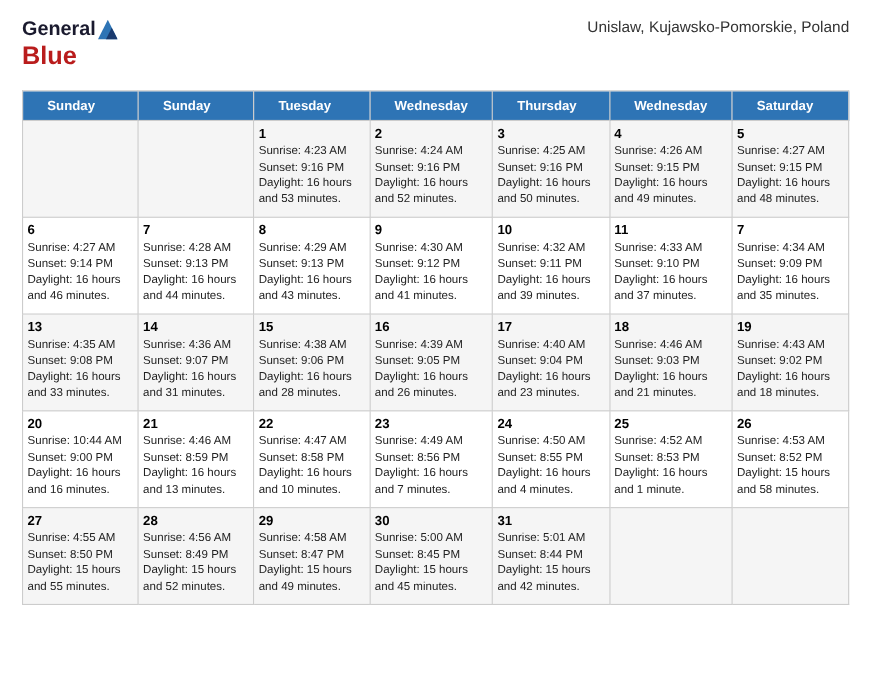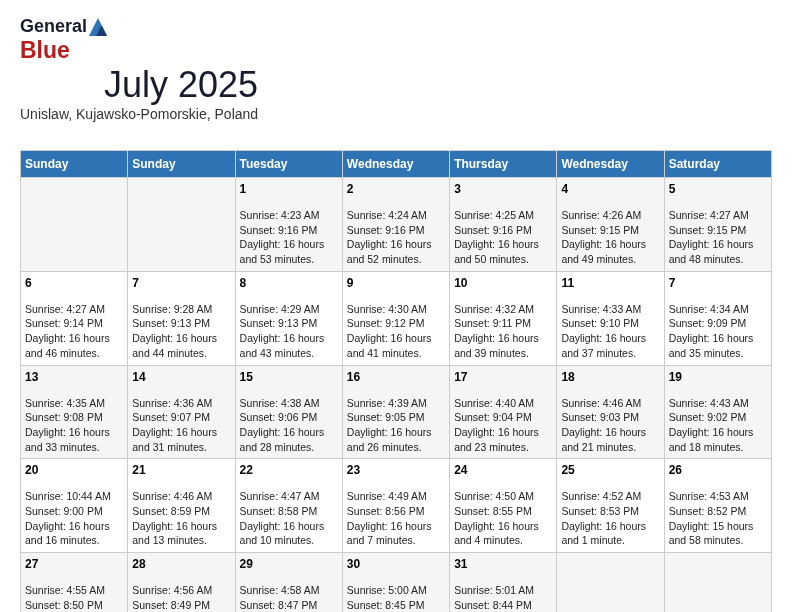--- a/index.html
+++ b/index.html
@@ -7,22 +7,21 @@
       font-family: Arial, sans-serif;
       background: #fff;
       width: 792px;
       min-height: 612px;
       padding: 16px 20px;
     }
     .header {
       display: flex;
       justify-content: space-between;
       align-items: flex-start;
-      margin-bottom: 28px;
-      flex-direction: column;
+      margin-bottom: 18px;
     }
     .logo {
       display: flex;
       flex-direction: column;
       align-items: flex-start;
     }
     .logo-text {
       display: flex;
       align-items: center;
     }
@@ -54,21 +53,21 @@
       color: #333;
     }
     table {
       width: 100%;
       border-collapse: collapse;
       font-size: 11px;
     }
     thead tr th {
       background-color: #2e74b5;
       color: #fff;
-      padding: 6px 4px;
+      padding: 6px 22px;
       text-align: left;
       font-size: 12px;
       font-weight: bold;
       border: 1px solid #ccc;
     }
     tbody tr td {
       border: 1px solid #ccc;
       padding: 4px 4px;
       vertical-align: top;
       width: 14.28%;
@@ -84,42 +83,40 @@
     .day-number {
       font-weight: bold;
       font-size: 12px;
       display: block;
       margin-bottom: 2px;
     }
     .day-info {
       font-size: 10.5px;
       color: #222;
       line-height: 1.4;
-      margin-top: 12px;
     }
     .empty-cell {
       background-color: inherit;
     }
   </style>
 </head>
 <body>
 
 <div class="header">
   <div class="logo">
     <div class="logo-text">
       <span class="logo-general">General</span>
       <svg class="logo-icon" viewBox="0 0 20 20">
         <polygon points="0,20 10,0 20,20" fill="#2e74b5"></polygon>
         <polygon points="8,20 14,8 20,20" fill="#1a3a6e"></polygon>
       </svg>
     </div>
     <span class="logo-blue">Blue</span>
   </div>
   <div class="title-block">
-    <div class="month-title">July 2025</div>
     <div class="subtitle">Unislaw, Kujawsko-Pomorskie, Poland</div>
   </div>
 </div>
 
 <table>
   <thead>
     <tr>
     <th>Sunday</th>
         <th>Sunday</th>
         <th>Tuesday</th>
@@ -166,21 +163,21 @@
       </tr>
       <tr>
         <td>
           <span class="day-number">6</span>
           <div class="day-info">Sunrise: 4:27 AM
 Sunset: 9:14 PM
 Daylight: 16 hours and 46 minutes.</div>
         </td>
         <td>
           <span class="day-number">7</span>
-          <div class="day-info">Sunrise: 9:28 AM
+          <div class="day-info">Sunrise: 4:28 AM
 Sunset: 9:13 PM
 Daylight: 16 hours and 44 minutes.</div>
         </td>
         <td>
           <span class="day-number">8</span>
           <div class="day-info">Sunrise: 4:29 AM
 Sunset: 9:13 PM
 Daylight: 16 hours and 43 minutes.</div>
         </td>
         <td>

